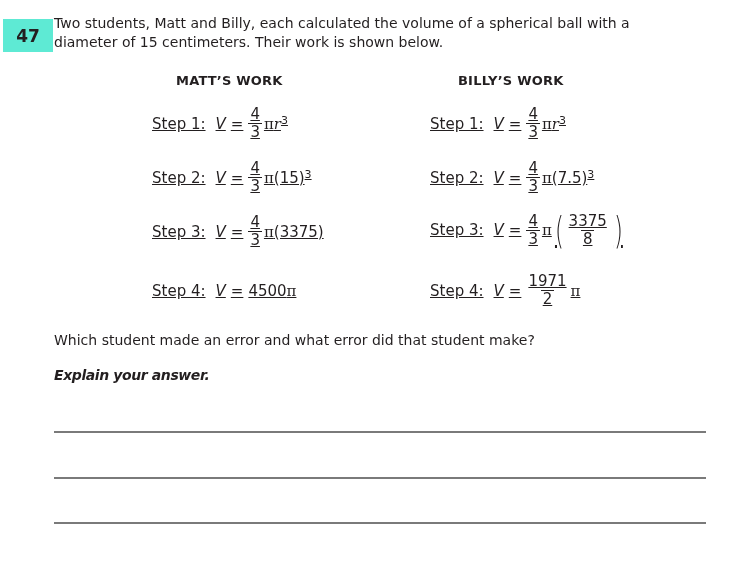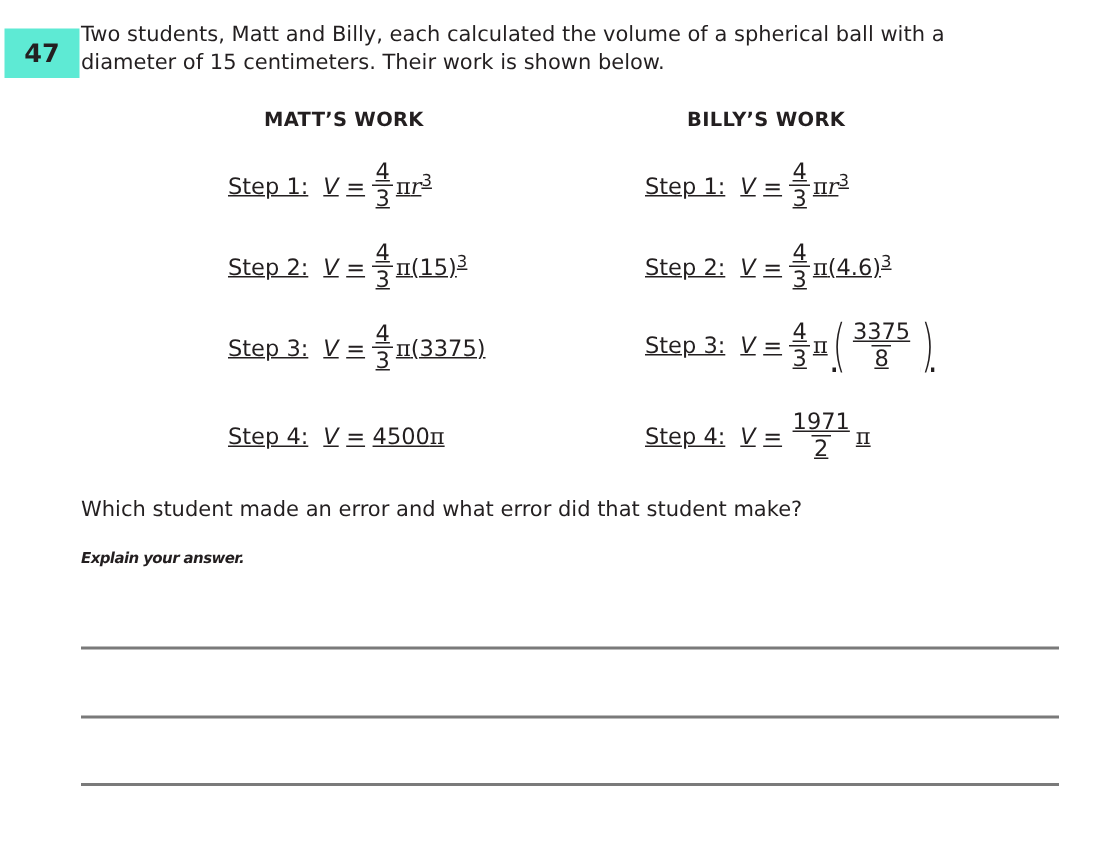--- a/index.html
+++ b/index.html
@@ -16,21 +16,21 @@
     .v { font-style: italic; }
     .eq { margin: 0 5px; }
     .frac { display: inline-flex; flex-direction: column; align-items: center; font-size: 15px; line-height: 17px; margin-right: 2px; }
     .frac .num { padding: 0 2px; }
     .frac .den { border-top: 1.2px solid #231f20; padding: 0 2px; }
     .pi { font-family: "DejaVu Serif", serif; }
     .r { font-style: italic; font-family: "DejaVu Serif", serif; }
     sup { font-size: 11px; position: relative; top: -3px; }
     .bigparen { font-size: 38px; font-weight: 200; line-height: 40px; color: #231f20; transform: scaleX(0.6); display: inline-block; }
     .question { position: absolute; left: 54px; top: 332px; font-size: 14px; }
-    .explain { position: absolute; left: 54px; top: 367px; font-size: 10px; font-weight: bold; font-style: italic; letter-spacing: -0.4px; text-align: center; }
+    .explain { position: absolute; left: 54px; top: 367px; font-size: 14px; font-weight: bold; font-style: italic; letter-spacing: -0.4px; text-align: center; }
     .ansline { position: absolute; left: 54px; width: 652px; height: 0; border-top: 2px solid #7a7a7a; }
   </style>
 </head>
 <body>
 
 <div class="qnum">47</div>
 <div class="intro">Two students, Matt and Billy, each calculated the volume of a spherical ball with a diameter of 15 centimeters. Their work is shown below.</div>
 
 <div class="col-head" style="left:176px;">MATT’S WORK</div>
 <div class="col-head" style="left:458px;">BILLY’S WORK</div>
@@ -96,21 +96,21 @@
 
 <div class="step" style="left:430px; top:160px;">
   <span class="lbl">Step 2:</span>
   <span class="v">V</span>
   <span class="eq">=</span>
   <span class="frac">
       <span class="num">4</span>
       <span class="den">3</span>
     </span>
   <span class="pi">π</span>
-    <span>(4.6)</span>
+    <span>(7.5)</span>
     <sup>3</sup>
 </div>
 
 <div class="step" style="left:430px; top:210px;">
   <span class="lbl">Step 3:</span>
   <span class="v">V</span>
   <span class="eq">=</span>
   <span class="frac">
       <span class="num">4</span>
       <span class="den">3</span>

